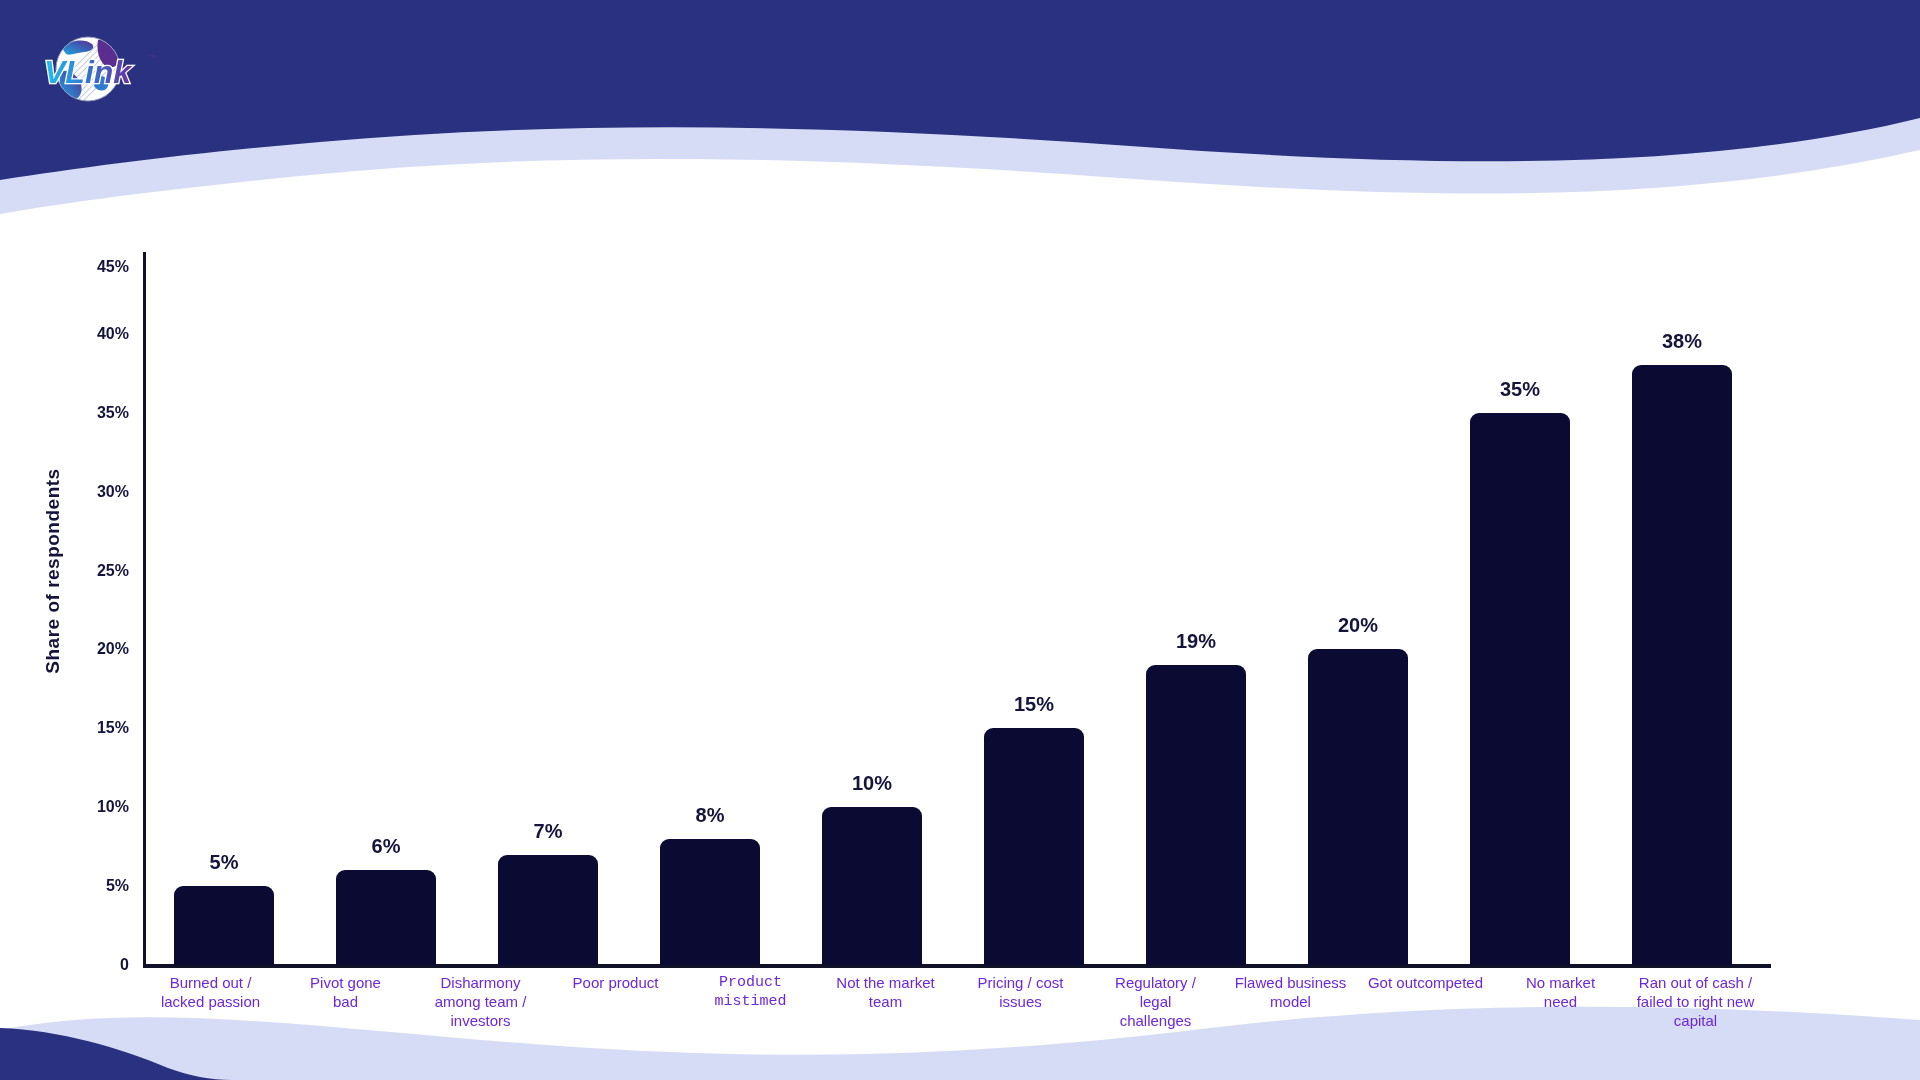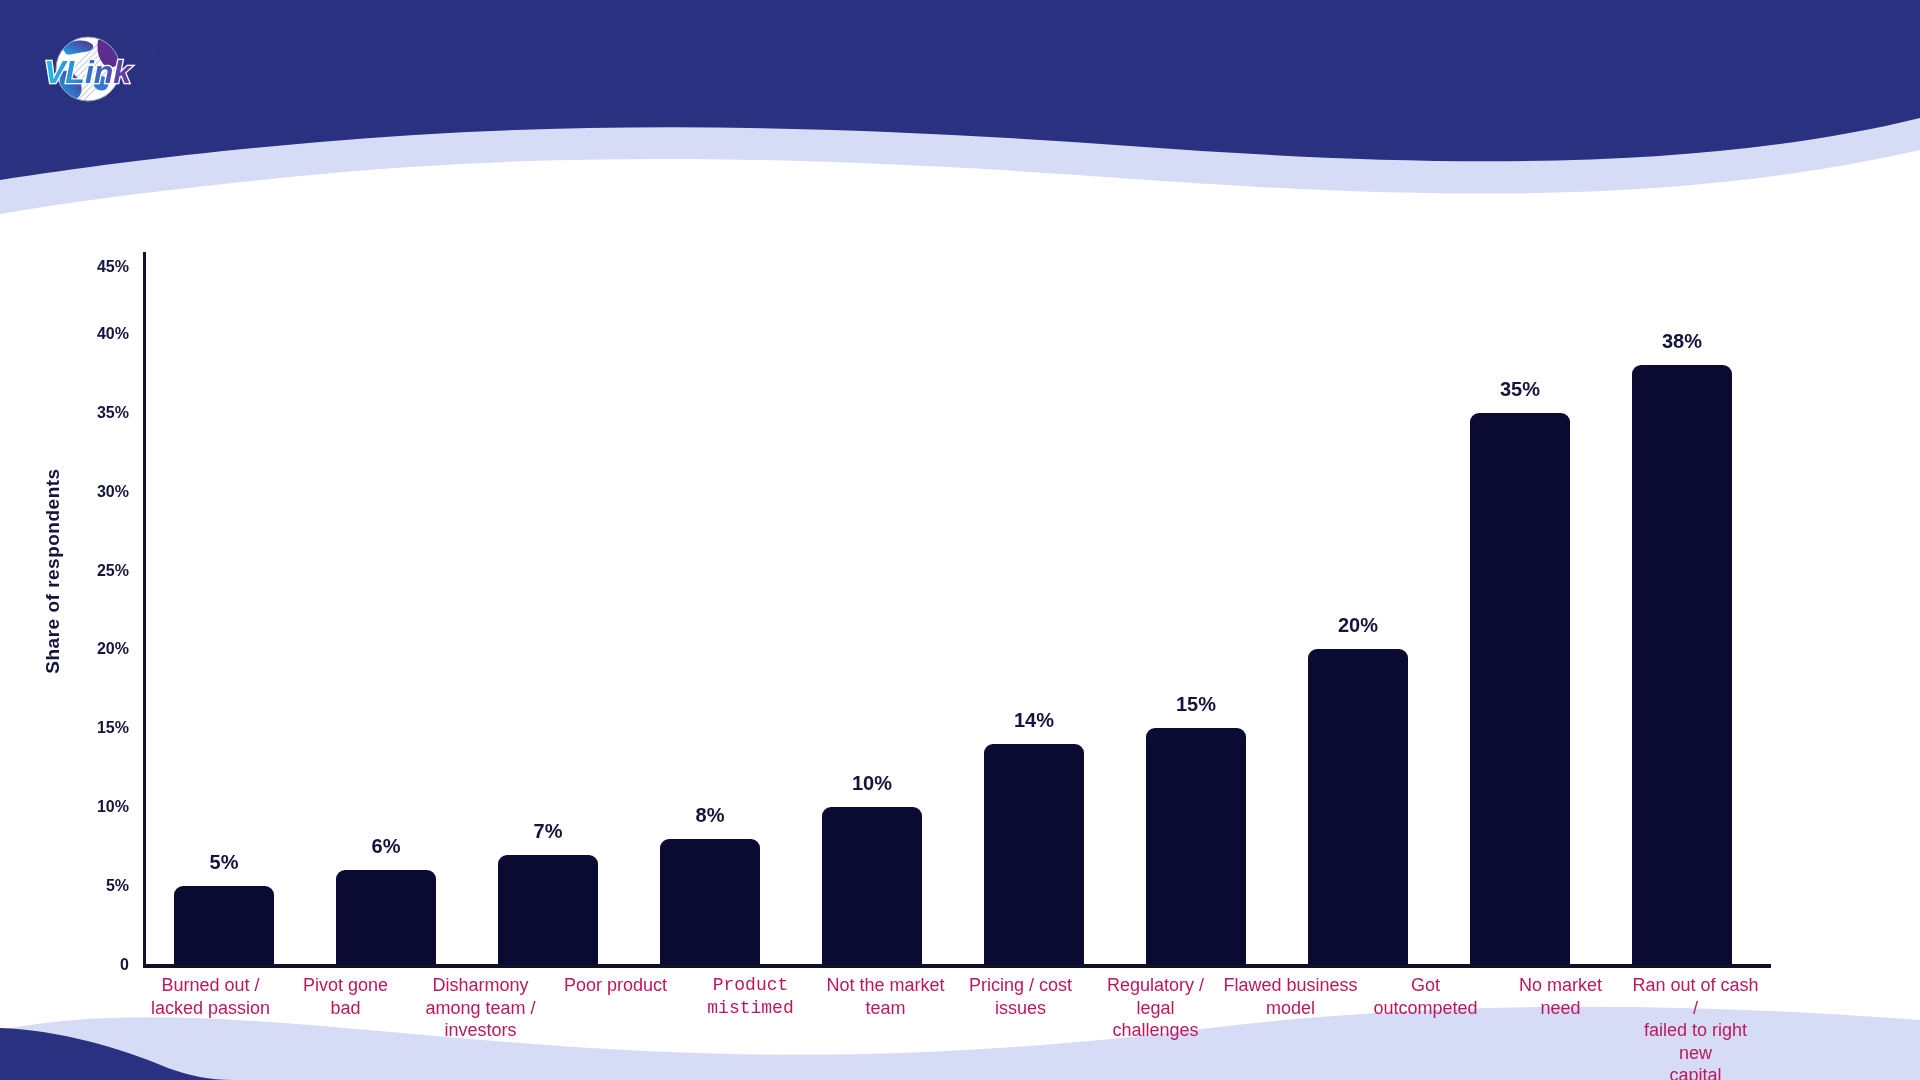--- a/index.html
+++ b/index.html
@@ -133,23 +133,23 @@
     font-size: 20px;
     font-weight: 700;
     color: #14143c;
     white-space: nowrap;
   }
 
   .xlabel {
     position: absolute;
     top: 974px;
     text-align: center;
-    font-size: 18px;
+    font-size: 15px;
     line-height: 1.25;
-    color: #be185d;
+    color: #6d28d9;
     font-weight: 400;
   }
 </style>
 </head>
 <body>
 
 <div id="page">
 
   <svg class="wave-layer" viewBox="0 0 1920 1080" preserveAspectRatio="none" aria-hidden="true">
 
@@ -241,26 +241,26 @@
           </div>
           <div class="bar-slot">
             <div class="bar-value" style="bottom: 138.222px;">8%</div>
             <div class="bar" title="8%" style="height: 126.222px; background: rgb(10, 10, 51);"></div>
           </div>
           <div class="bar-slot">
             <div class="bar-value" style="bottom: 169.778px;">10%</div>
             <div class="bar" title="10%" style="height: 157.778px; background: rgb(10, 10, 51);"></div>
           </div>
           <div class="bar-slot">
-            <div class="bar-value" style="bottom: 232.889px;">14%</div>
-            <div class="bar" title="14%" style="height: 220.889px; background: rgb(10, 10, 51);"></div>
-          </div>
-          <div class="bar-slot">
             <div class="bar-value" style="bottom: 248.667px;">15%</div>
             <div class="bar" title="15%" style="height: 236.667px; background: rgb(10, 10, 51);"></div>
+          </div>
+          <div class="bar-slot">
+            <div class="bar-value" style="bottom: 311.778px;">19%</div>
+            <div class="bar" title="19%" style="height: 299.778px; background: rgb(10, 10, 51);"></div>
           </div>
           <div class="bar-slot">
             <div class="bar-value" style="bottom: 327.556px;">20%</div>
             <div class="bar" title="20%" style="height: 315.556px; background: rgb(10, 10, 51);"></div>
           </div>
           <div class="bar-slot">
             <div class="bar-value" style="bottom: 564.222px;">35%</div>
             <div class="bar" title="35%" style="height: 552.222px; background: rgb(10, 10, 51);"></div>
           </div>
           <div class="bar-slot">

